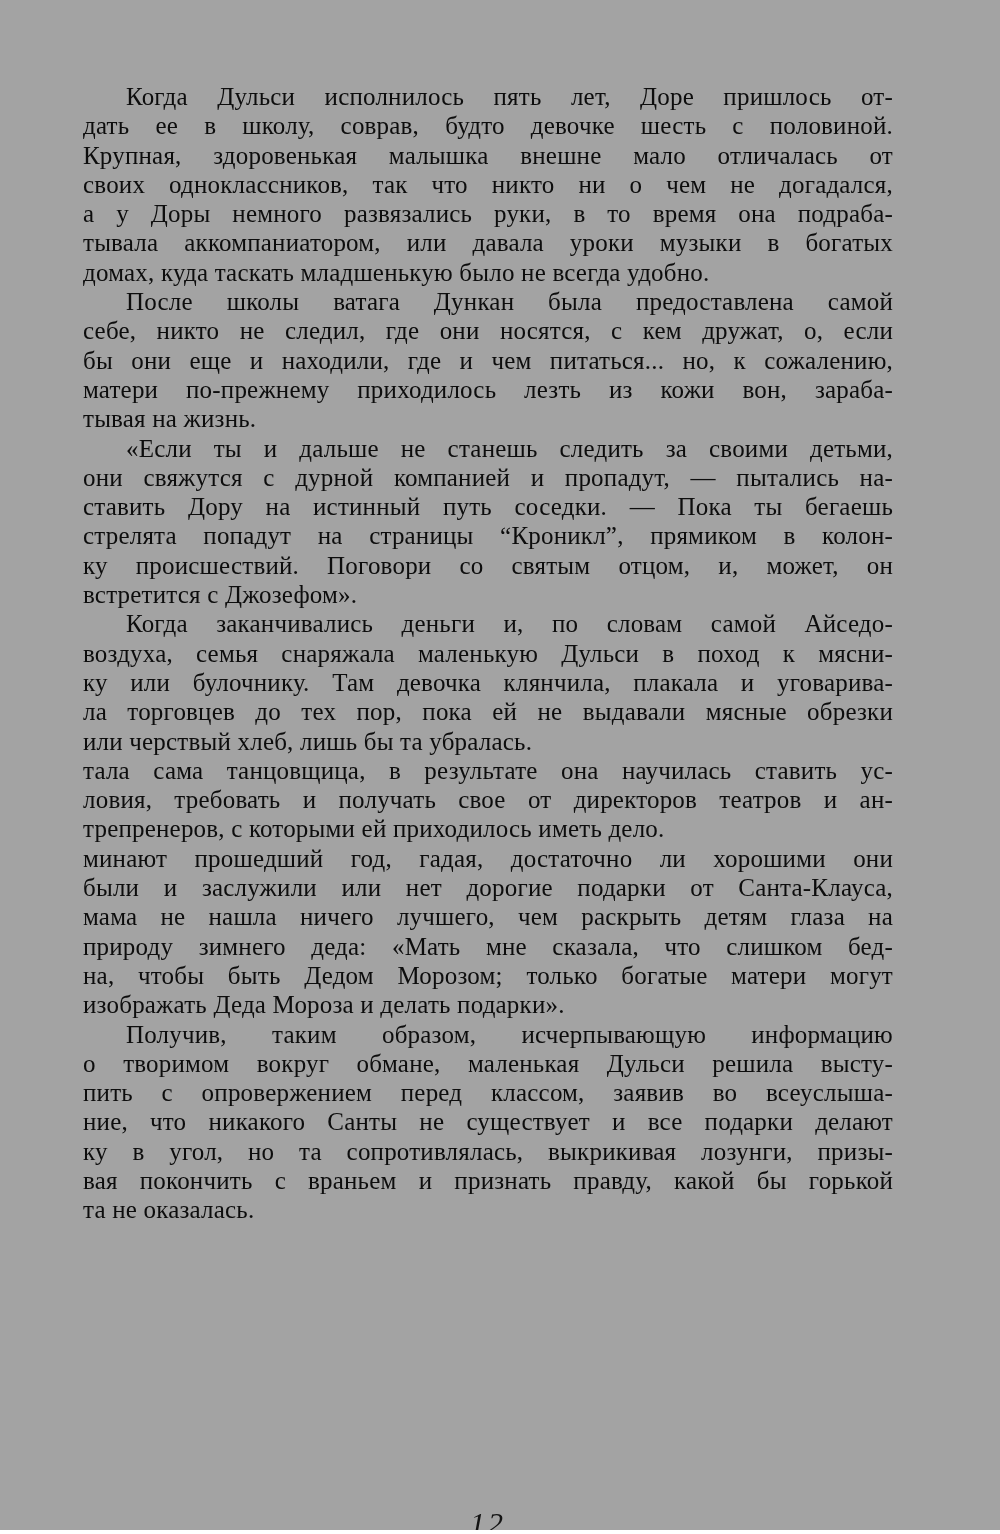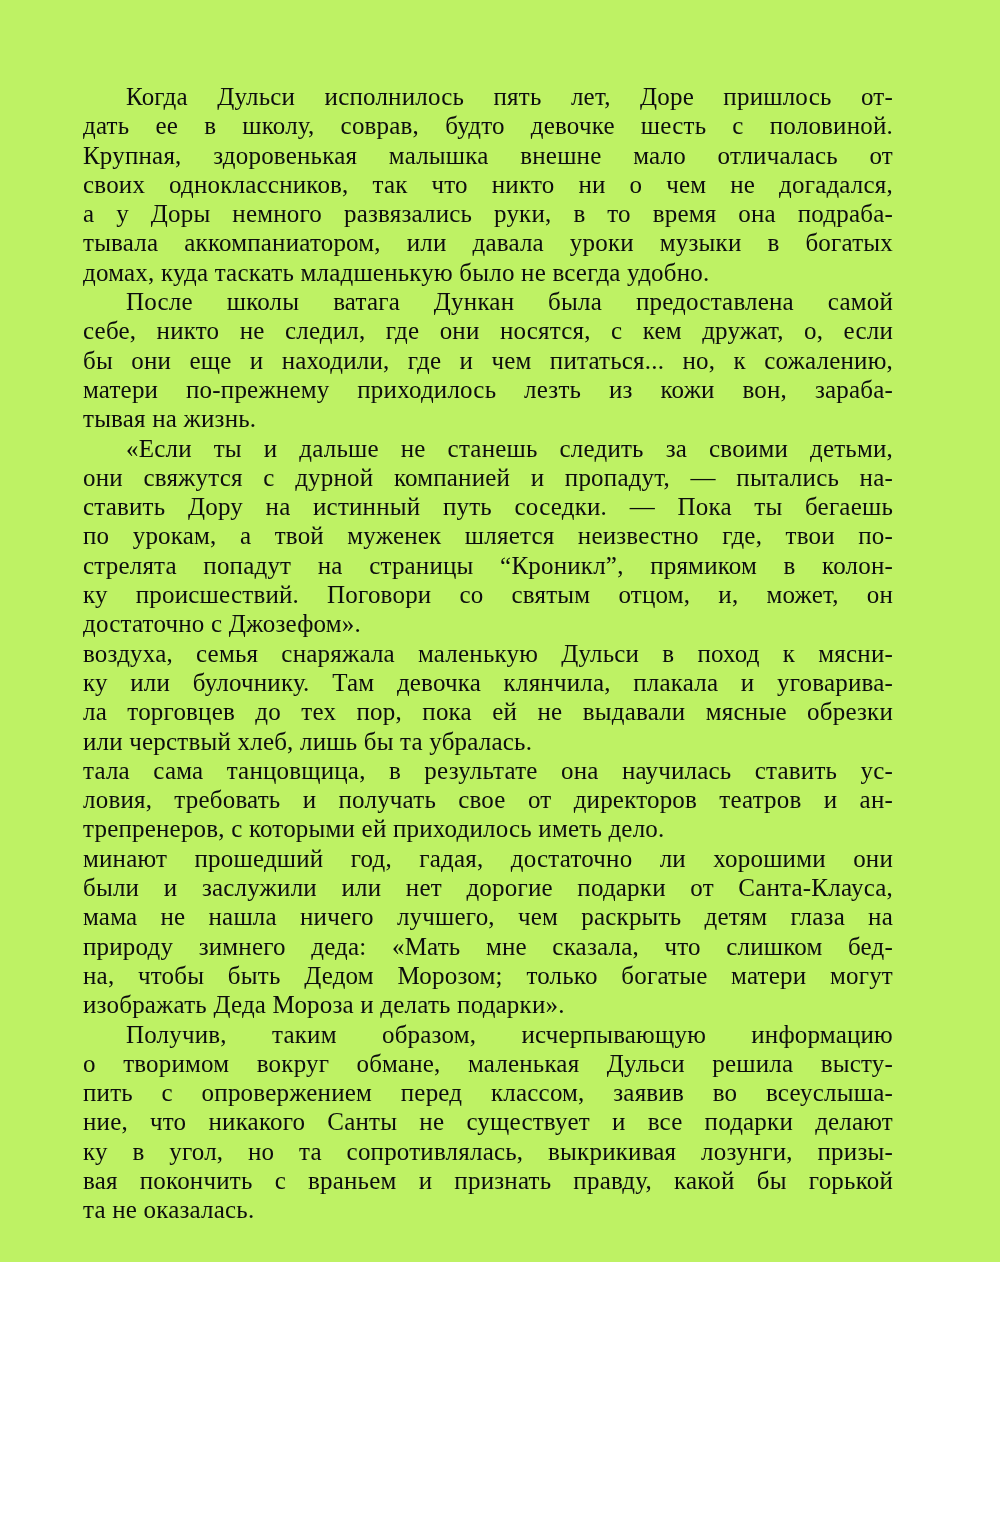--- a/index.html
+++ b/index.html
@@ -3,22 +3,22 @@
 <meta charset="utf-8">
 <style>
   html, body {
     margin: 0;
     padding: 0;
     background: #ffffff;
   }
   .book-page {
     position: relative;
     width: 1000px;
-    height: 1262px;
-    background: #bef264;
+    height: 1530px;
+    background: #a3a3a3;
     font-family: "Liberation Serif", "DejaVu Serif", serif;
     color: #0d0d0d;
     overflow: hidden;
   }
   .text-block {
     position: absolute;
     left: 83px;
     top: 82px;
     width: 810px;
     font-size: 25px;
@@ -71,26 +71,26 @@
         <span class="line first">После школы ватага Дункан была предоставлена самой</span>
         <span class="line">себе, никто не следил, где они носятся, с кем дружат, о, если</span>
         <span class="line">бы они еще и находили, где и чем питаться... но, к сожалению,</span>
         <span class="line">матери по-прежнему приходилось лезть из кожи вон, зараба-</span>
         <span class="line last">тывая на жизнь.</span>
       </p>
       <p class="para">
         <span class="line first">«Если ты и дальше не станешь следить за своими детьми,</span>
         <span class="line">они свяжутся с дурной компанией и пропадут, — пытались на-</span>
         <span class="line">ставить Дору на истинный путь соседки. — Пока ты бегаешь</span>
-        <span class="line">по урокам, а твой муженек шляется неизвестно где, твои по-</span>
         <span class="line">стрелята попадут на страницы “Кроникл”, прямиком в колон-</span>
         <span class="line">ку происшествий. Поговори со святым отцом, и, может, он</span>
-        <span class="line last">достаточно с Джозефом».</span>
+        <span class="line last">встретится с Джозефом».</span>
       </p>
       <p class="para">
+        <span class="line first">Когда заканчивались деньги и, по словам самой Айседо-</span>
         <span class="line">воздуха, семья снаряжала маленькую Дульси в поход к мясни-</span>
         <span class="line">ку или булочнику. Там девочка клянчила, плакала и уговарива-</span>
         <span class="line">ла торговцев до тех пор, пока ей не выдавали мясные обрезки</span>
         <span class="line last">или черствый хлеб, лишь бы та убралась.</span>
       </p>
       <p class="para">
         <span class="line">тала сама танцовщица, в результате она научилась ставить ус-</span>
         <span class="line">ловия, требовать и получать свое от директоров театров и ан-</span>
         <span class="line last">трепренеров, с которыми ей приходилось иметь дело.</span>
       </p>

